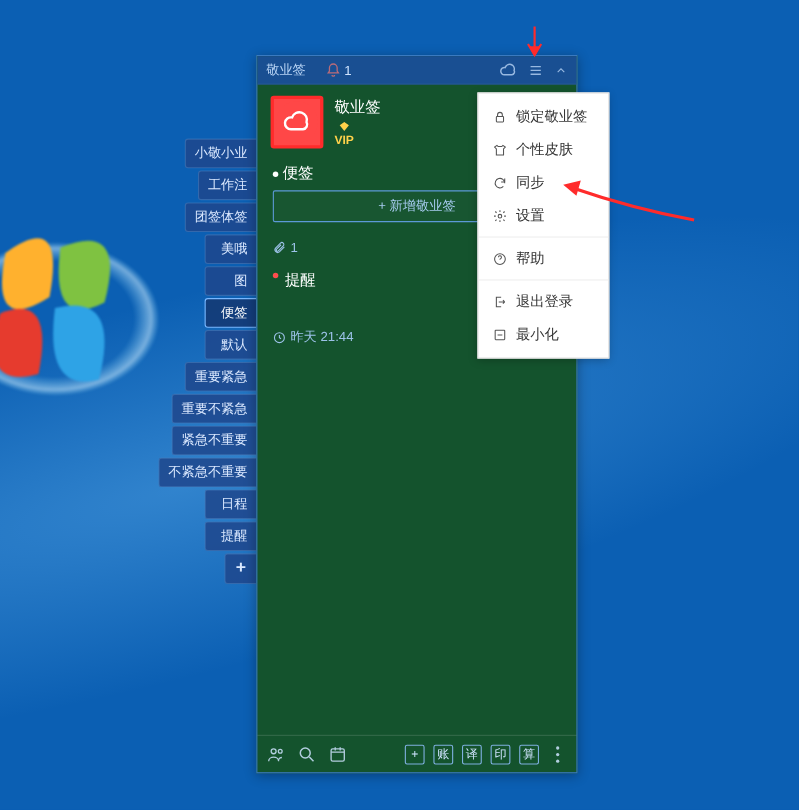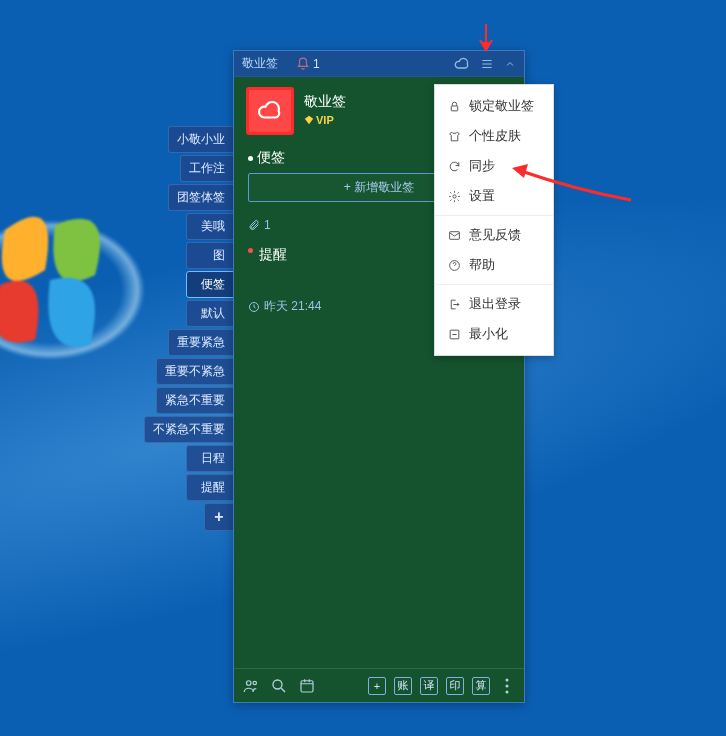--- a/index.html
+++ b/index.html
@@ -136,20 +136,21 @@
     font-weight: 500;
   }
   .vip-badge {
     font-size: 11px;
     color: #ffd24a;
     font-weight: bold;
     margin-top: 2px;
     display: inline-flex;
     align-items: center;
     gap: 2px;
+    flex-direction: column;
   }
 
   .section { padding: 4px 14px 10px 14px; }
   .section-title {
     color: #fff;
     font-size: 14px;
     display: flex;
     align-items: center;
     gap: 4px;
     margin-bottom: 6px;
@@ -464,29 +465,20 @@
           <circle cx="12" cy="12" r="3"></circle>
           <path d="M12 2v3M12 19v3M4.2 4.2l2.1 2.1M17.7 17.7l2.1 2.1M2 12h3M19 12h3M4.2 19.8l2.1-2.1M17.7 6.3l2.1-2.1"></path>
         </svg>
       </span>
     <span>设置</span>
   </div>
   <div class="menu-sep"></div>
   <div class="menu-item">
     <span class="m-icon">
         <svg width="13" height="13" viewBox="0 0 24 24" stroke="#555" fill="none" stroke-width="1.8">
-          <rect x="3" y="5" width="18" height="14" rx="1"></rect>
-          <path d="M3 7l9 6 9-6"></path>
-        </svg>
-      </span>
-    <span>意见反馈</span>
-  </div>
-  <div class="menu-item">
-    <span class="m-icon">
-        <svg width="13" height="13" viewBox="0 0 24 24" stroke="#555" fill="none" stroke-width="1.8">
           <circle cx="12" cy="12" r="9"></circle>
           <path d="M9.5 9a2.5 2.5 0 1 1 3.5 2.3c-.9.4-1 1-1 1.7M12 17h.01"></path>
         </svg>
       </span>
     <span>帮助</span>
   </div>
   <div class="menu-sep"></div>
   <div class="menu-item">
     <span class="m-icon">
         <svg width="13" height="13" viewBox="0 0 24 24" stroke="#555" fill="none" stroke-width="1.8">

